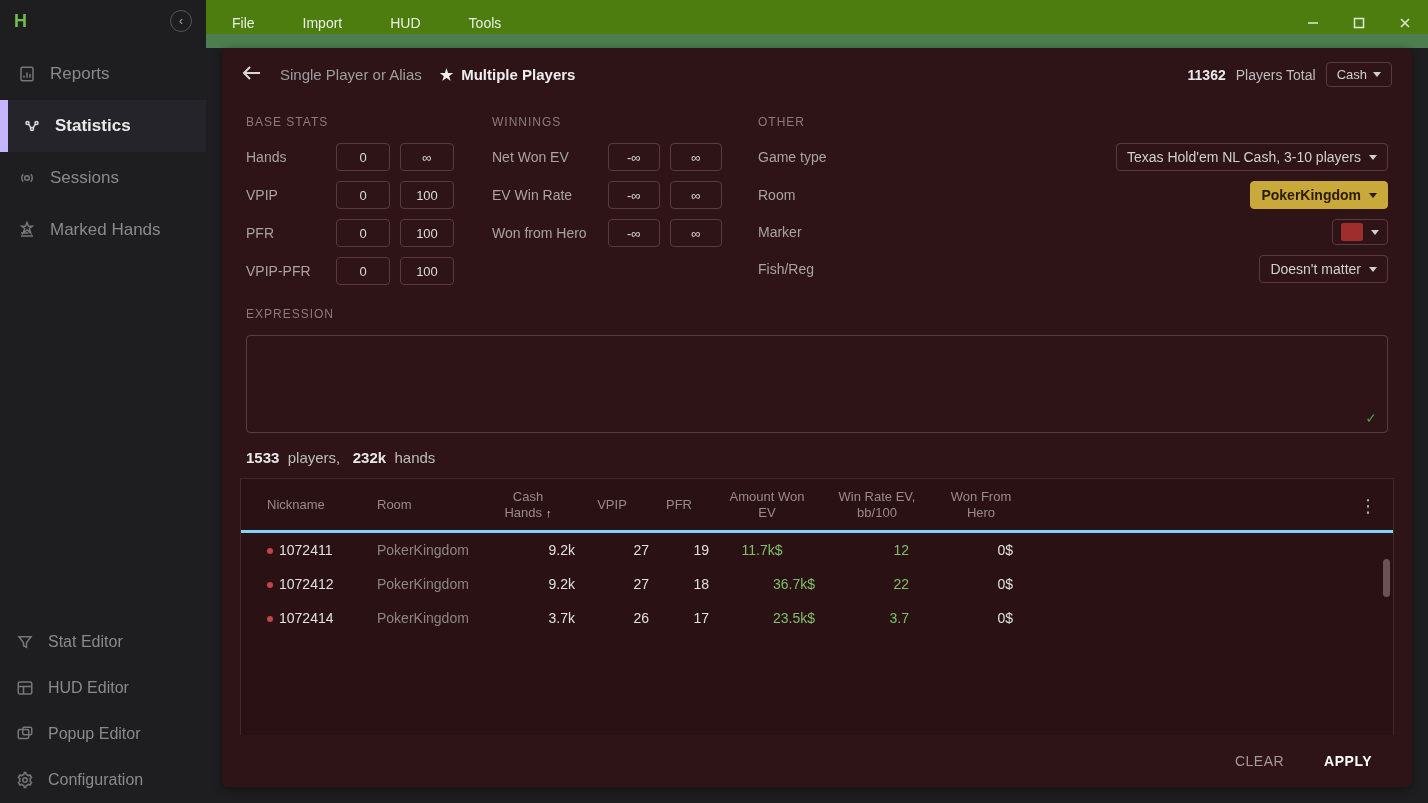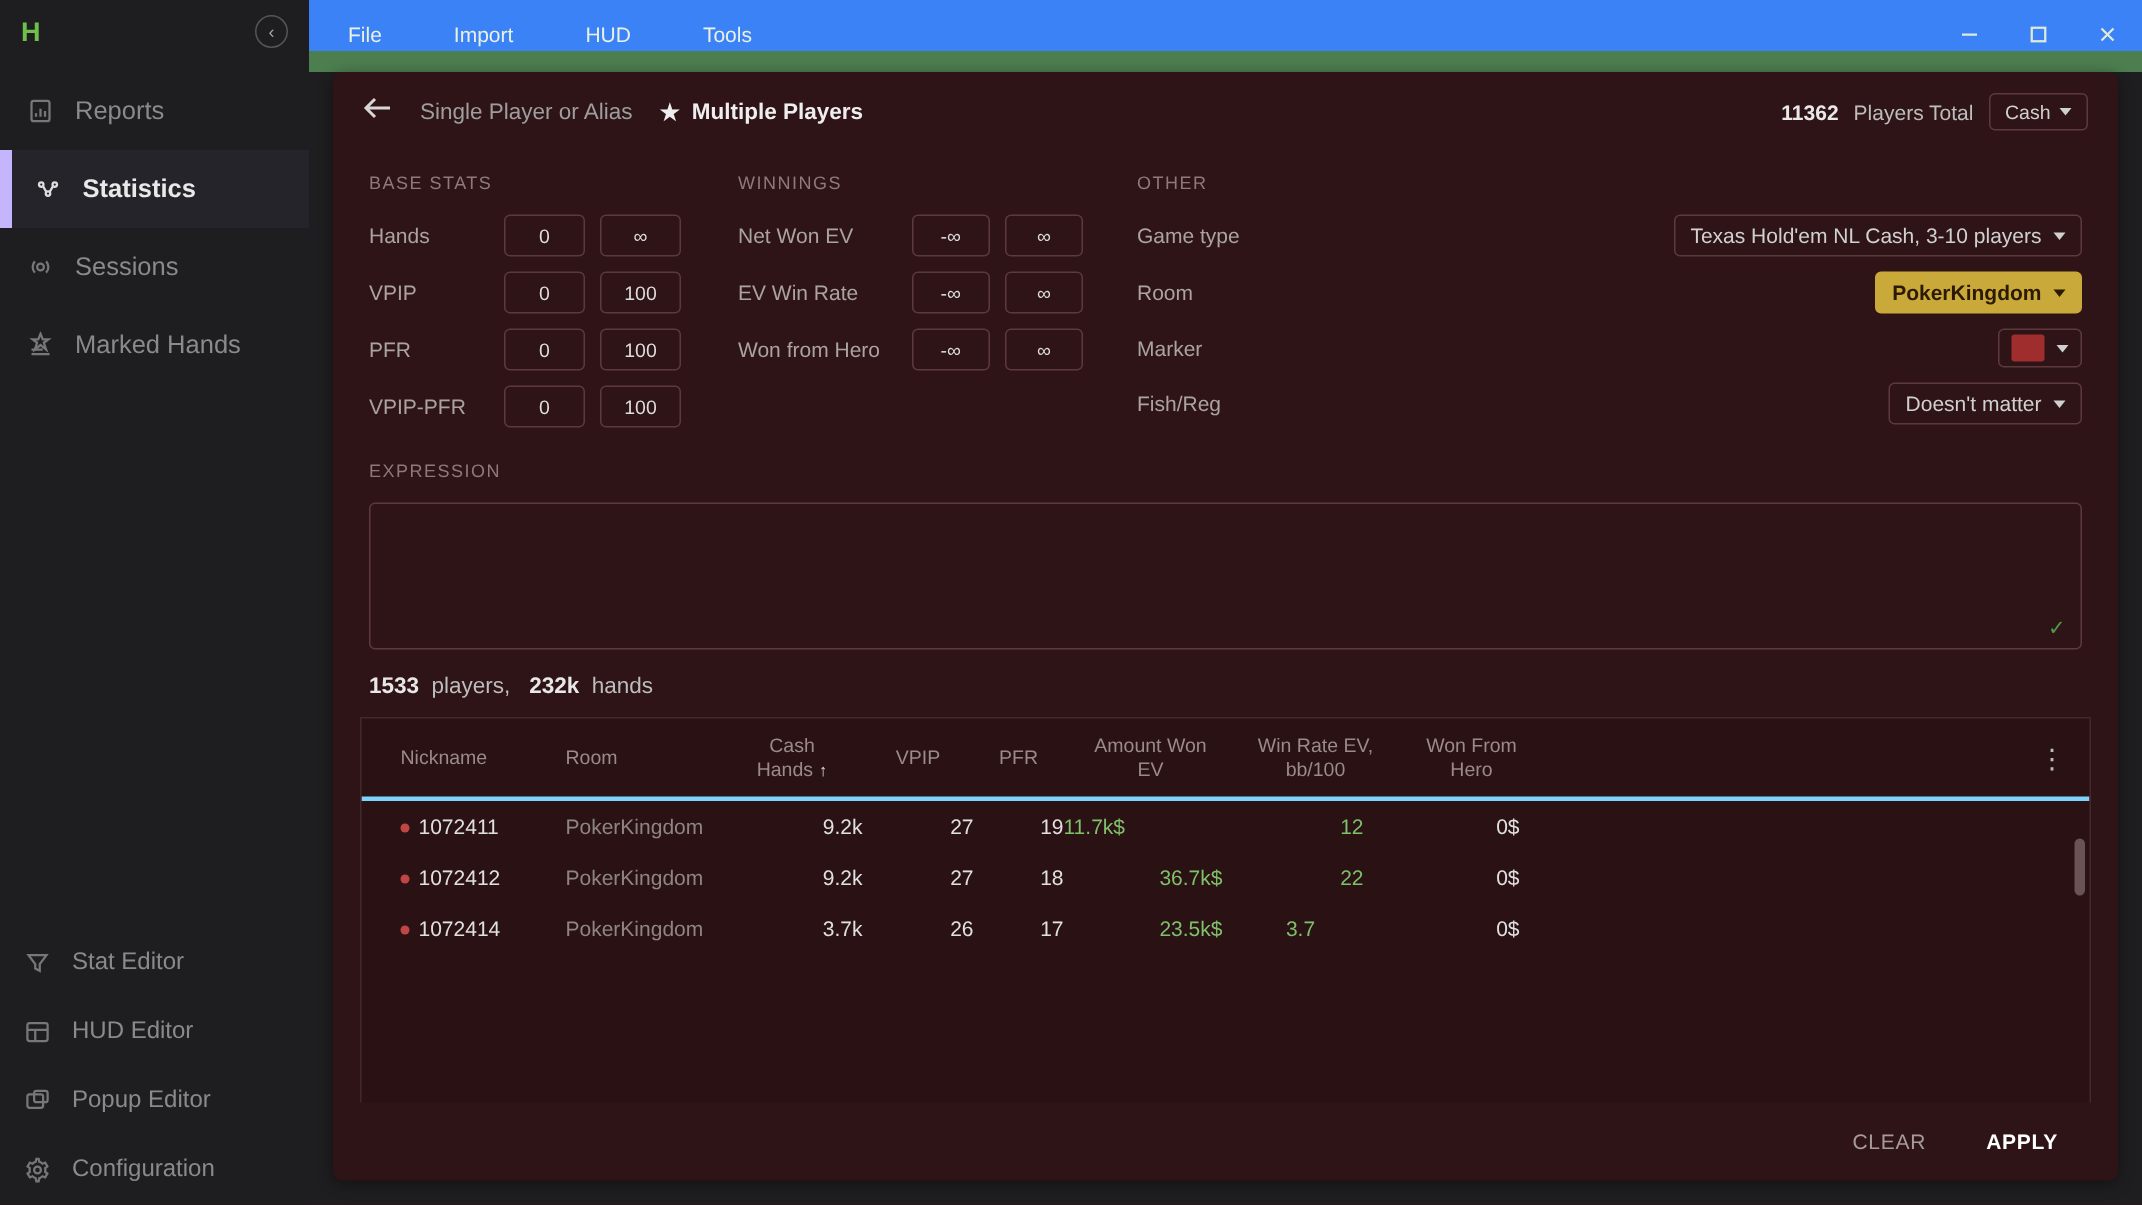--- a/index.html
+++ b/index.html
@@ -46,21 +46,21 @@
   }
   .nav-icon { width:22px; display:inline-flex; align-items:center; justify-content:center; color:#777; }
   .nav-item.active .nav-icon { color:#ddd; }
   .nav-spacer { flex:1; }
   .nav-bottom .nav-item { font-size:16px; padding:14px 14px; }
 
   
   .right { flex:1; display:flex; flex-direction:column; }
   .titlebar {
     height:34px;
-    background:#3b82f6;
+    background:#4d7c0f;
     display:flex; align-items:center;
     padding:12px 0 0 26px;
     color:#e8f2e4;
   }
   .menu { display:flex; gap:48px; }
   .menu-item { cursor:pointer; font-size:14px; }
   .winctrls { margin-left:auto; display:flex; }
   .winbtn {
     width:46px; height:34px; display:flex; align-items:center; justify-content:center;
     color:#dfeada; cursor:pointer;
@@ -430,42 +430,42 @@
             <div class="th center">Win Rate EV,<br>bb/100</div>
             <div class="th center">Won From<br>Hero</div>
           </div>
         <div class="tbody" id="tbody">
             <div class="trow">
      <div class="td left"><span class="dot"></span>1072411</div>
      <div class="td left muted">PokerKingdom</div>
      <div class="td">9.2k</div>
      <div class="td">27</div>
      <div class="td">19</div>
-     <div class="td green" style="text-align:left;padding-right:10px">11.7k$</div>
+     <div class="td green" style="text-align:center;padding-right:10px">11.7k$</div>
      <div class="td green" style="text-align:right;padding-right:20px">12</div>
      <div class="td" style="text-align:right;padding-right:20px">0$</div>
    </div>
             <div class="trow">
      <div class="td left"><span class="dot"></span>1072412</div>
      <div class="td left muted">PokerKingdom</div>
      <div class="td">9.2k</div>
      <div class="td">27</div>
      <div class="td">18</div>
      <div class="td green" style="text-align:right;padding-right:10px">36.7k$</div>
      <div class="td green" style="text-align:right;padding-right:20px">22</div>
      <div class="td" style="text-align:right;padding-right:20px">0$</div>
    </div>
             <div class="trow">
      <div class="td left"><span class="dot"></span>1072414</div>
      <div class="td left muted">PokerKingdom</div>
      <div class="td">3.7k</div>
      <div class="td">26</div>
      <div class="td">17</div>
      <div class="td green" style="text-align:right;padding-right:10px">23.5k$</div>
-     <div class="td green" style="text-align:center;padding-right:20px">3.7</div>
+     <div class="td green" style="text-align:right;padding-right:20px">3.7</div>
      <div class="td" style="text-align:right;padding-right:20px">0$</div>
    </div>
           </div>
         <div class="scroll-thumb"></div>
       </div>
 
       <div class="footer">
         <span class="btn-clear">CLEAR</span>
         <span class="btn-apply">APPLY</span>
       </div>

